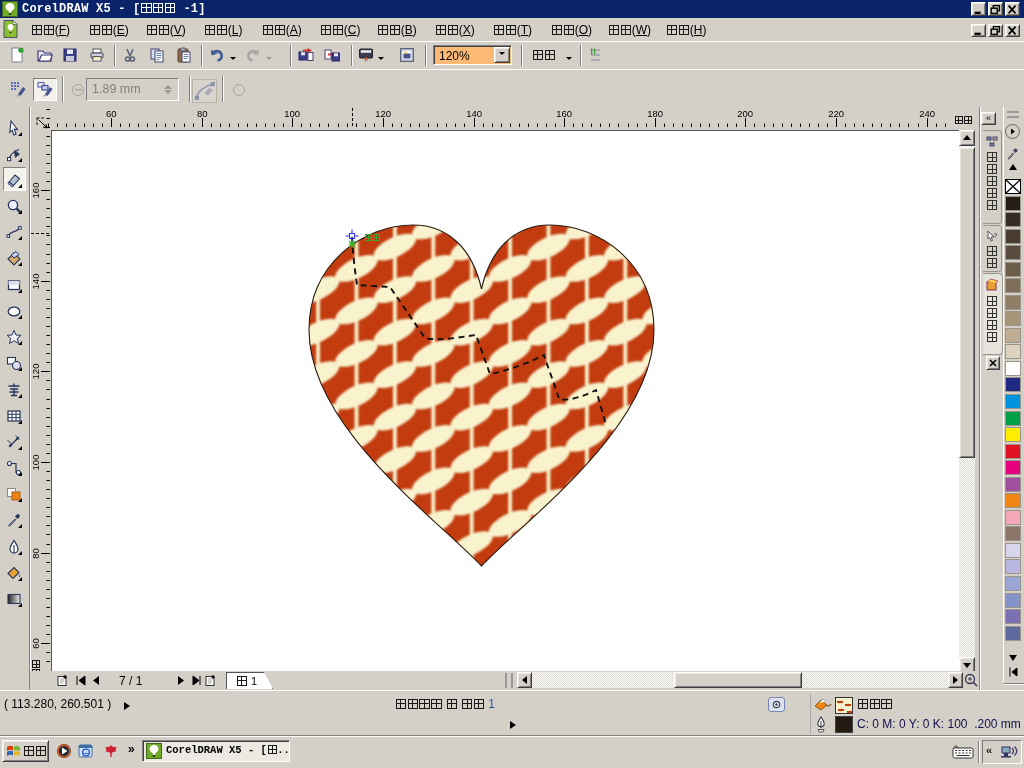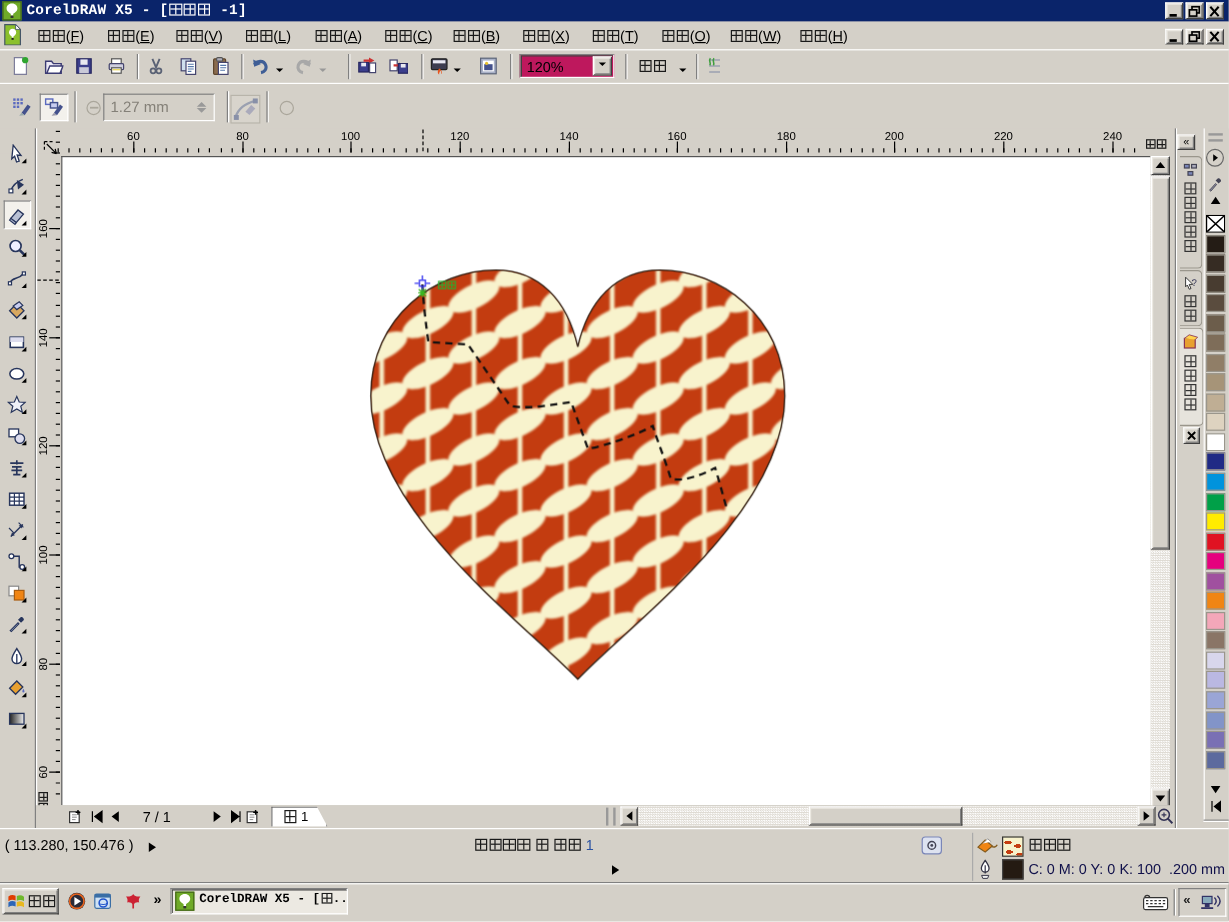--- a/index.html
+++ b/index.html
@@ -156,21 +156,21 @@
       </svg></div>
 <div class="abs" style="left:378px;top:52px"><span class="arrowdown"></span></div>
 <div class="ic " style="left:399px;top:47px;width:16px;height:16px"><svg width="16" height="16" viewBox="0 0 16 16">
         <rect x="1.5" y="1.5" width="13" height="13" fill="#a9b1c8" stroke="#5c6478"></rect>
         <rect x="3.5" y="3.5" width="9" height="9" fill="#fff"></rect>
         <rect x="4.5" y="6.5" width="7" height="5" fill="#44518c"></rect>
         <circle cx="6.5" cy="5.8" r="1.3" fill="#e8c22d"></circle>
       </svg></div>
 <div class="sep" style="left:425px;top:45px;height:21px"></div>
 
-<div class="abs" style="left:433px;top:45px;width:79px;height:20px;background:#be185d;border:1px solid;border-color:#808080 #fff #fff #808080;box-shadow:inset 1px 1px 0 #404040">
+<div class="abs" style="left:433px;top:45px;width:79px;height:20px;background:#fdba74;border:1px solid;border-color:#808080 #fff #fff #808080;box-shadow:inset 1px 1px 0 #404040">
  <div style="position:absolute;left:5px;top:2.5px;font-size:12px">120%</div>
  <div class="raised" style="position:absolute;right:1px;top:1px;width:16px;height:16px;display:flex;align-items:center;justify-content:center">
         <span class="arrowdown"></span>
       </div>
 </div>
 <div class="sep" style="left:521px;top:45px;height:21px"></div>
 <div class="abs" style="left:532px;top:48px;font-size:12px"><i class="hz"></i><i class="hz"></i></div>
 <div class="abs" style="left:566px;top:52px"><span class="arrowdown"></span></div>
 <div class="sep" style="left:580px;top:45px;height:21px"></div>
 <div class="ic " style="left:587px;top:47px;width:16px;height:16px"><svg width="16" height="16" viewBox="0 0 16 16">
@@ -196,21 +196,21 @@
 <div class="pressedbox" style="left:33px;top:78px;width:24px;height:23px"></div>
 <div class="ic " style="left:37px;top:81px;width:16px;height:16px"><svg width="16" height="16" viewBox="0 0 16 16">
         <rect x="1" y="1.5" width="6" height="4.5" fill="none" stroke="#5c6bbf" stroke-width="1.2"></rect>
         <rect x="5" y="4.5" width="6" height="4.5" fill="#c8cdf0" stroke="#44518c" stroke-width="1.2"></rect>
         <path d="M8,13 L13,6 L15.5,8 L10.5,15 z" fill="#44518c"></path>
         <path d="M6,15.5 L8,13 L10.5,15 z" fill="#99a"></path>
       </svg></div>
 <div class="sep" style="left:62px;top:76px;height:26px"></div>
 <div class="abs" style="left:72px;top:84px;width:12px;height:12px;border:1.5px solid #aaa69b;border-radius:50%;background:linear-gradient(#aaa69b,#aaa69b) 50% 50%/7px 1.5px no-repeat"></div>
 <div class="abs" style="left:86px;top:78px;width:93px;height:23px;background:#d4d0c8;border:1px solid;border-color:#808080 #fff #fff #808080">
- <div style="position:absolute;left:5px;top:3px;font-size:12.5px;color:#848078">1.27 mm</div>
+ <div style="position:absolute;left:5px;top:3px;font-size:12.5px;color:#848078">1.89 mm</div>
  <div style="position:absolute;right:6px;top:2px;width:0;height:0;border:4px solid transparent;border-bottom-color:#999"></div>
  <div style="position:absolute;right:6px;bottom:2px;width:0;height:0;border:4px solid transparent;border-top-color:#999"></div>
 </div>
 <div class="sep" style="left:189px;top:76px;height:26px"></div>
 <div class="abs" style="left:192px;top:79px;width:25px;height:24px;border:1px solid #b8b4aa;background:#d8d4cc"><svg width="23" height="22" viewBox="0 0 16 16">
         <path d="M2,13 C4,6 10,4 14,3" fill="none" stroke="#9aa0b0" stroke-width="1.4"></path>
         <rect x="1" y="11.5" width="3" height="3" fill="#8890a8"></rect>
         <rect x="12.5" y="1.5" width="3" height="3" fill="#8890a8"></rect>
         <path d="M8,9.5 L11.5,5.5 L14,7.5 L10.5,11.5 z" fill="#aab"></path>
       </svg></div>
@@ -822,21 +822,21 @@
     <div class="sw" style="top:626px;height:15px;background:#5c6a9e;border:1px solid #9a968c"></div>
 <div class="abs" style="left:1008px;top:651px"><svg width="10" height="8" viewBox="0 0 10 8">
         <path d="M5,7 L9,1 H1 z" fill="#000"></path>
       </svg></div>
 <div class="abs" style="left:1007px;top:666px"><svg width="12" height="12" viewBox="0 0 12 12">
         <path d="M3,1.5 v9 M10,2 L5,6 L10,10 z" fill="#000" stroke="#000"></path>
       </svg></div>
 <div class="abs" style="left:1003px;top:683px;width:21px;height:2px;border-top:1px solid #808080;border-bottom:1px solid #fff"></div>
 
 <div class="abs" style="left:0;top:690px;width:1024px;height:46px;background:#d4d0c8;border-top:1px solid #fff"></div>
-<div class="abs" style="left:4px;top:697px;font-size:12px">( 113.280, 150.476 )</div>
+<div class="abs" style="left:4px;top:697px;font-size:12px">( 113.280, 260.501 )</div>
 <div class="abs" style="left:122px;top:700px"><svg width="10" height="10" viewBox="0 0 10 10">
         <path d="M2,1 L8,5 L2,9 z" fill="#000"></path>
       </svg></div>
 <div class="abs" style="left:395px;top:697px;font-size:12px"><i class="hz"></i><i class="hz"></i><i class="hz"></i><i class="hz"></i> <i class="hz"></i> <i class="hz"></i><i class="hz"></i> <span style="color:#2a52a2">1</span></div>
 <div class="abs" style="left:768px;top:697px;width:17px;height:15px;border:1px solid #7a86b8;border-radius:3px;background:#dde2f0"><svg width="15" height="13" viewBox="0 0 15 13">
         <circle cx="7.5" cy="6.5" r="3.2" fill="none" stroke="#445" stroke-width="1.2"></circle>
         <circle cx="7.5" cy="6.5" r="1.2" fill="#445"></circle>
       </svg></div>
 <div class="abs" style="left:810px;top:694px;width:1px;height:40px;background:#aaa"></div>
 <div class="abs" style="left:813px;top:697px;width:19px;height:16px"><svg width="19" height="16" viewBox="0 0 19 16">

